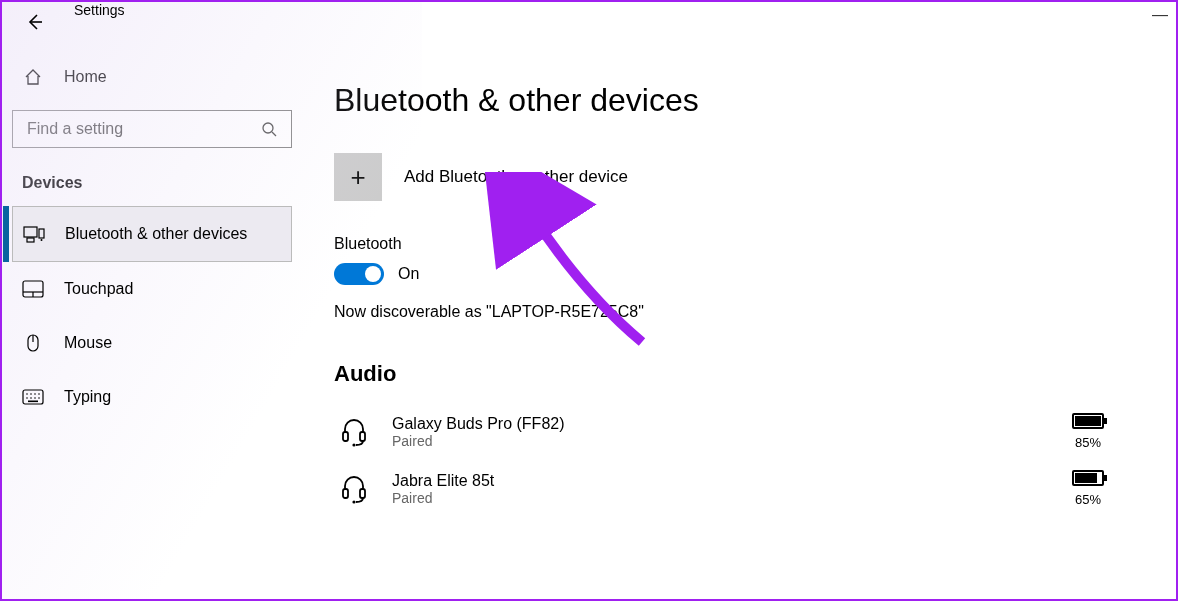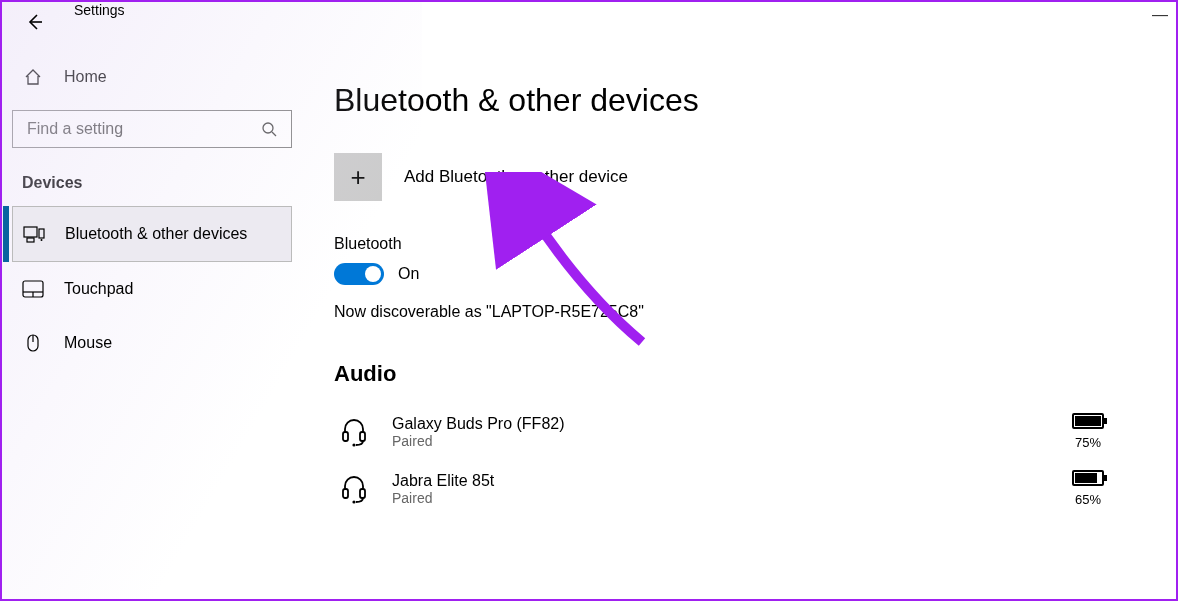--- a/index.html
+++ b/index.html
@@ -119,20 +119,37 @@
         </div>
         <div class="nav-item">
           <span class="icon">
             <svg width="20" height="20" viewBox="0 0 20 20">
               <rect x="5" y="2" width="10" height="16" rx="5" stroke="#000" stroke-width="1.2" fill="none"></rect>
               <line x1="10" y1="2" x2="10" y2="9" stroke="#000" stroke-width="1.2"></line>
             </svg>
           </span>
           <span>Mouse</span>
         </div>
+        <div class="nav-item">
+          <span class="icon">
+            <svg width="22" height="16" viewBox="0 0 22 16">
+              <rect x="1" y="1" width="20" height="14" rx="2" stroke="#000" stroke-width="1.2" fill="none"></rect>
+              <circle cx="5" cy="5" r=".8"></circle>
+              <circle cx="9" cy="5" r=".8"></circle>
+              <circle cx="13" cy="5" r=".8"></circle>
+              <circle cx="17" cy="5" r=".8"></circle>
+              <circle cx="5" cy="9" r=".8"></circle>
+              <circle cx="9" cy="9" r=".8"></circle>
+              <circle cx="13" cy="9" r=".8"></circle>
+              <circle cx="17" cy="9" r=".8"></circle>
+              <rect x="6" y="11.5" width="10" height="1.6"></rect>
+            </svg>
+          </span>
+          <span>Typing</span>
+        </div>
       </div>
   </div>
 
   <div class="content">
     <div class="page-title">Bluetooth &amp; other devices</div>
 
     <div class="add-row">
       <div class="add-box">+</div>
       <div class="add-label">Add Bluetooth or other device</div>
     </div>
@@ -154,21 +171,21 @@
               <rect x="4" y="15" width="5" height="9" rx="2" stroke="#000" stroke-width="1.8" fill="none"></rect>
               <rect x="21" y="15" width="5" height="9" rx="2" stroke="#000" stroke-width="1.8" fill="none"></rect>
               <path d="M24 24 Q24 28 17 28" stroke="#000" stroke-width="1.8" fill="none"></path>
               <circle cx="15" cy="28" r="1.6"></circle>
             </svg>
           </div>
           <div class="dev-text">
             <div class="dev-name">Galaxy Buds Pro (FF82)</div>
             <div class="dev-status">Paired</div>
           </div>
-          <div class="bat-wrap"><span class="bat-icon"><span class="bat-fill" style="width:26px"></span></span><div class="bat-pct">75%</div></div>
+          <div class="bat-wrap"><span class="bat-icon"><span class="bat-fill" style="width:26px"></span></span><div class="bat-pct">85%</div></div>
         </div>
         <div class="device-row">
           <div class="dev-icon">
             <svg width="30" height="30" viewBox="0 0 30 30">
               <path d="M6 16 V12 A9 9 0 0 1 24 12 V16" stroke="#000" stroke-width="1.8" fill="none"></path>
               <rect x="4" y="15" width="5" height="9" rx="2" stroke="#000" stroke-width="1.8" fill="none"></rect>
               <rect x="21" y="15" width="5" height="9" rx="2" stroke="#000" stroke-width="1.8" fill="none"></rect>
               <path d="M24 24 Q24 28 17 28" stroke="#000" stroke-width="1.8" fill="none"></path>
               <circle cx="15" cy="28" r="1.6"></circle>
             </svg>

